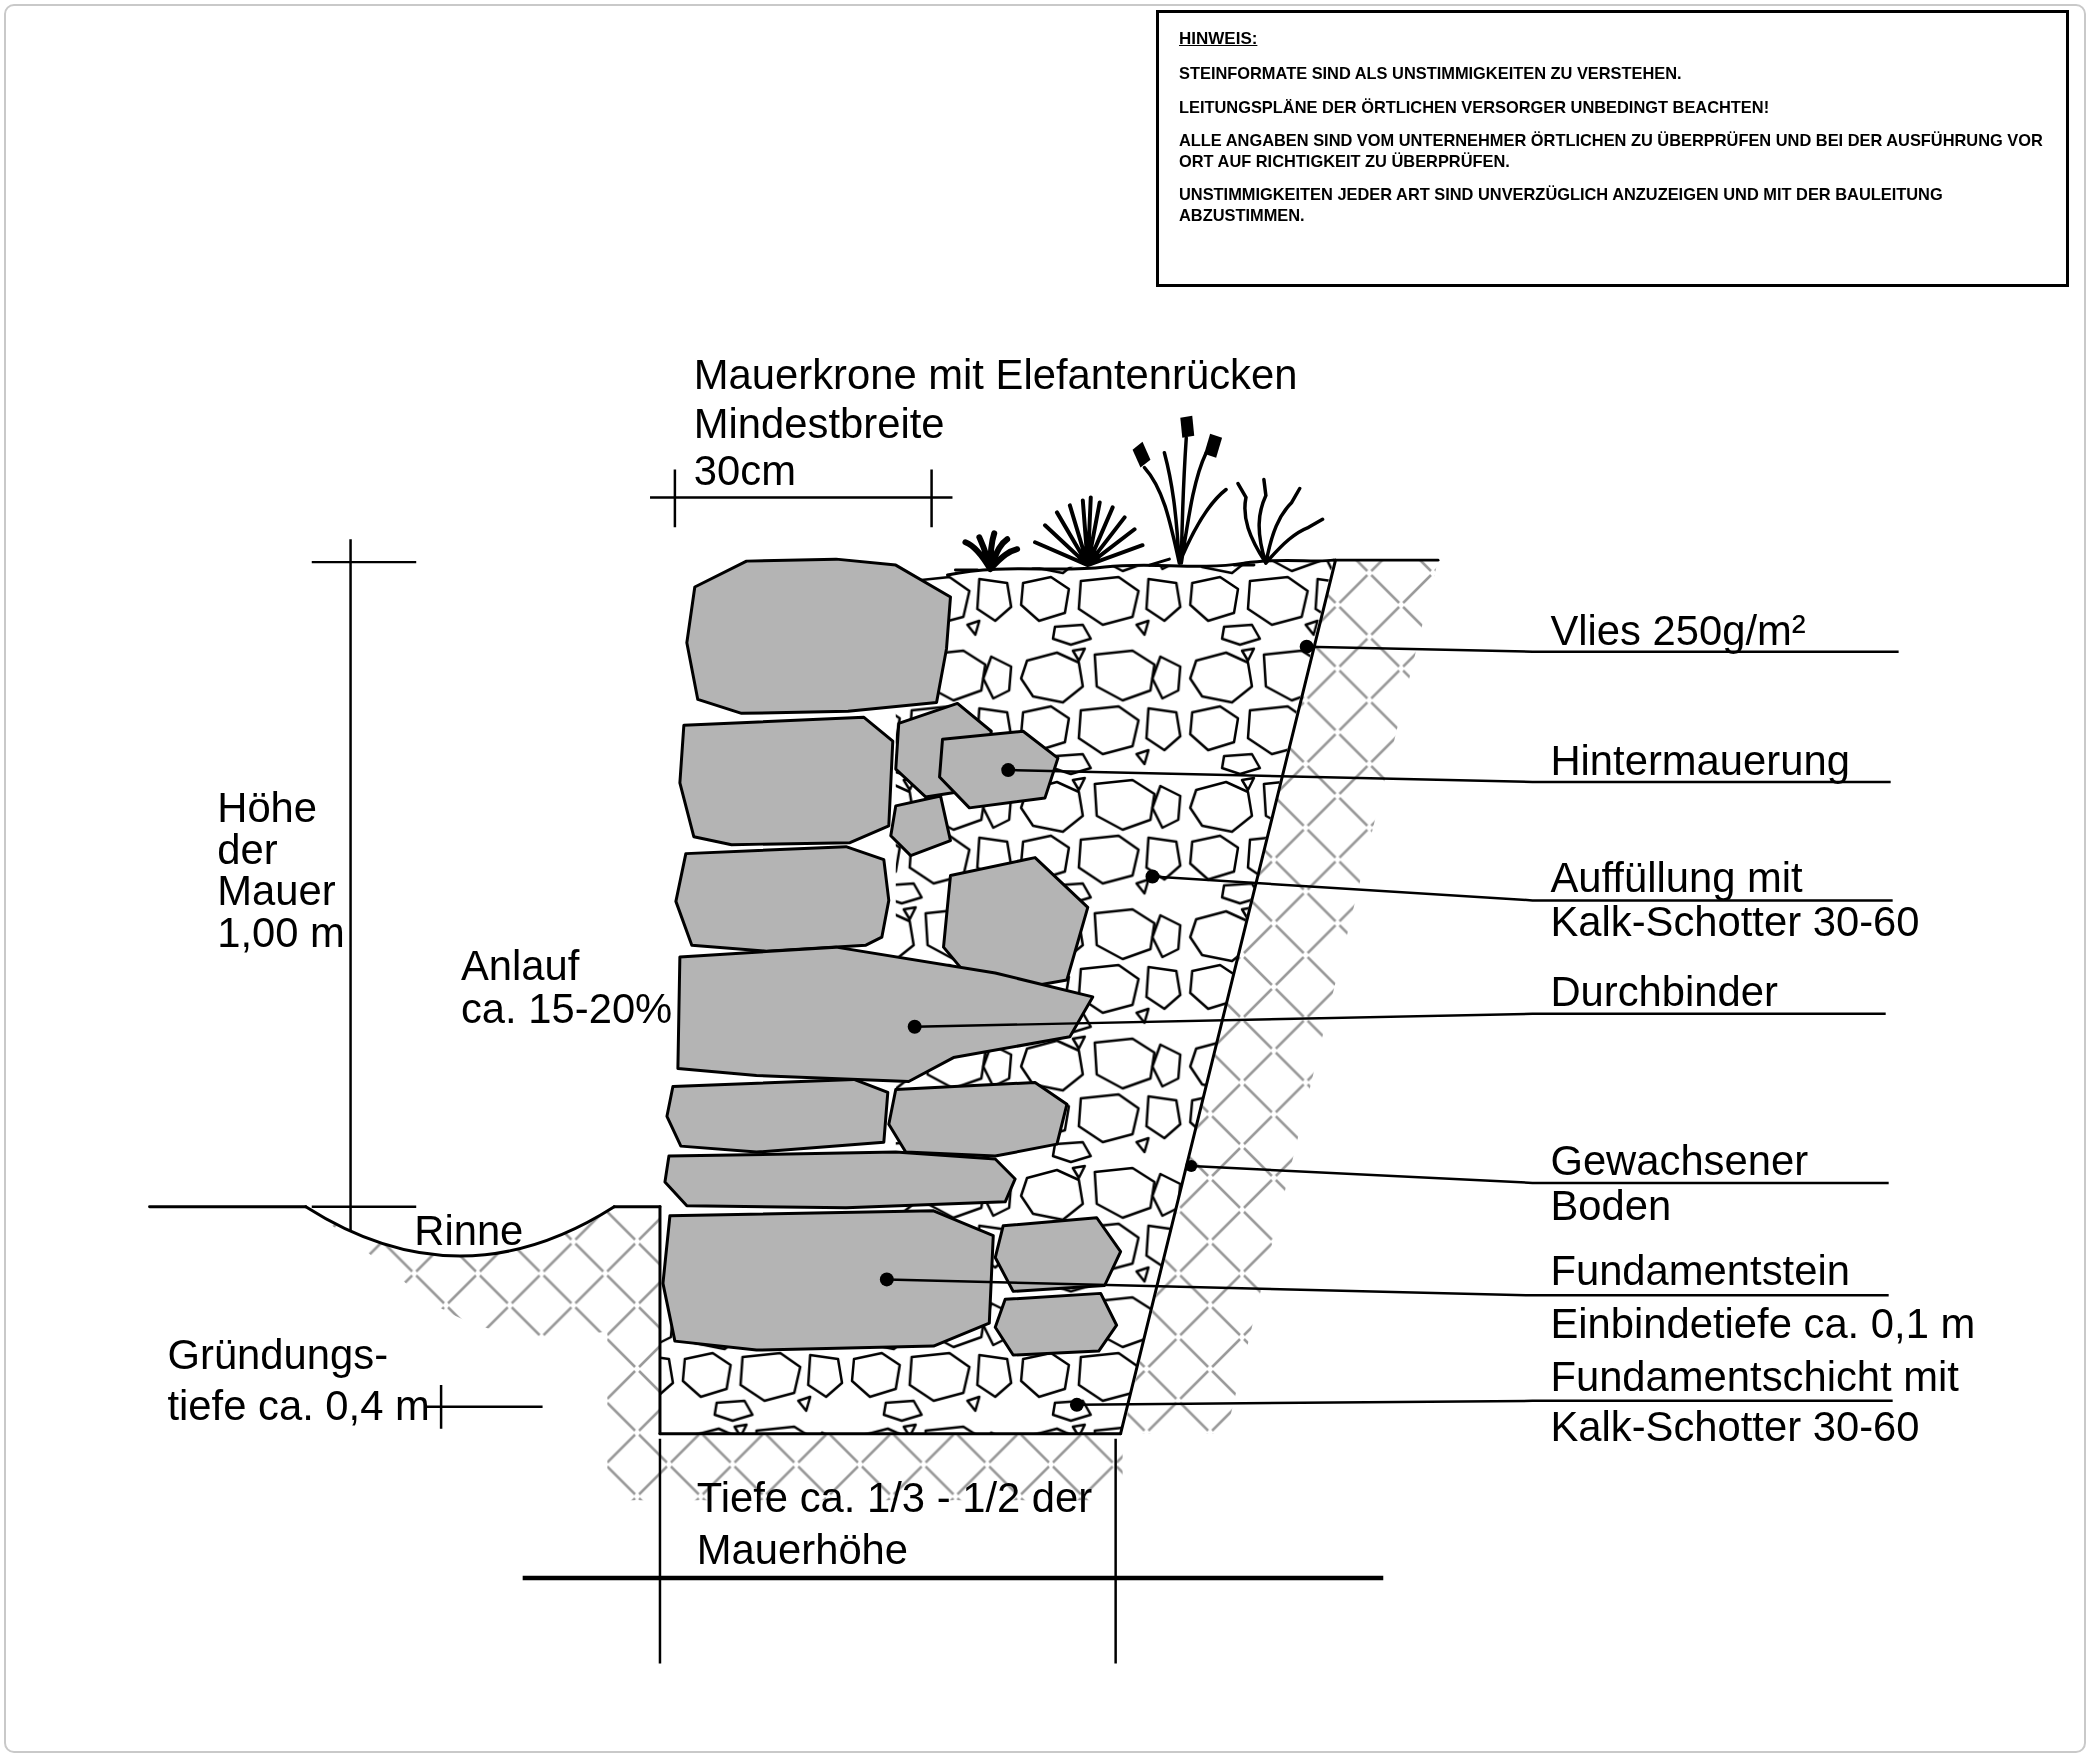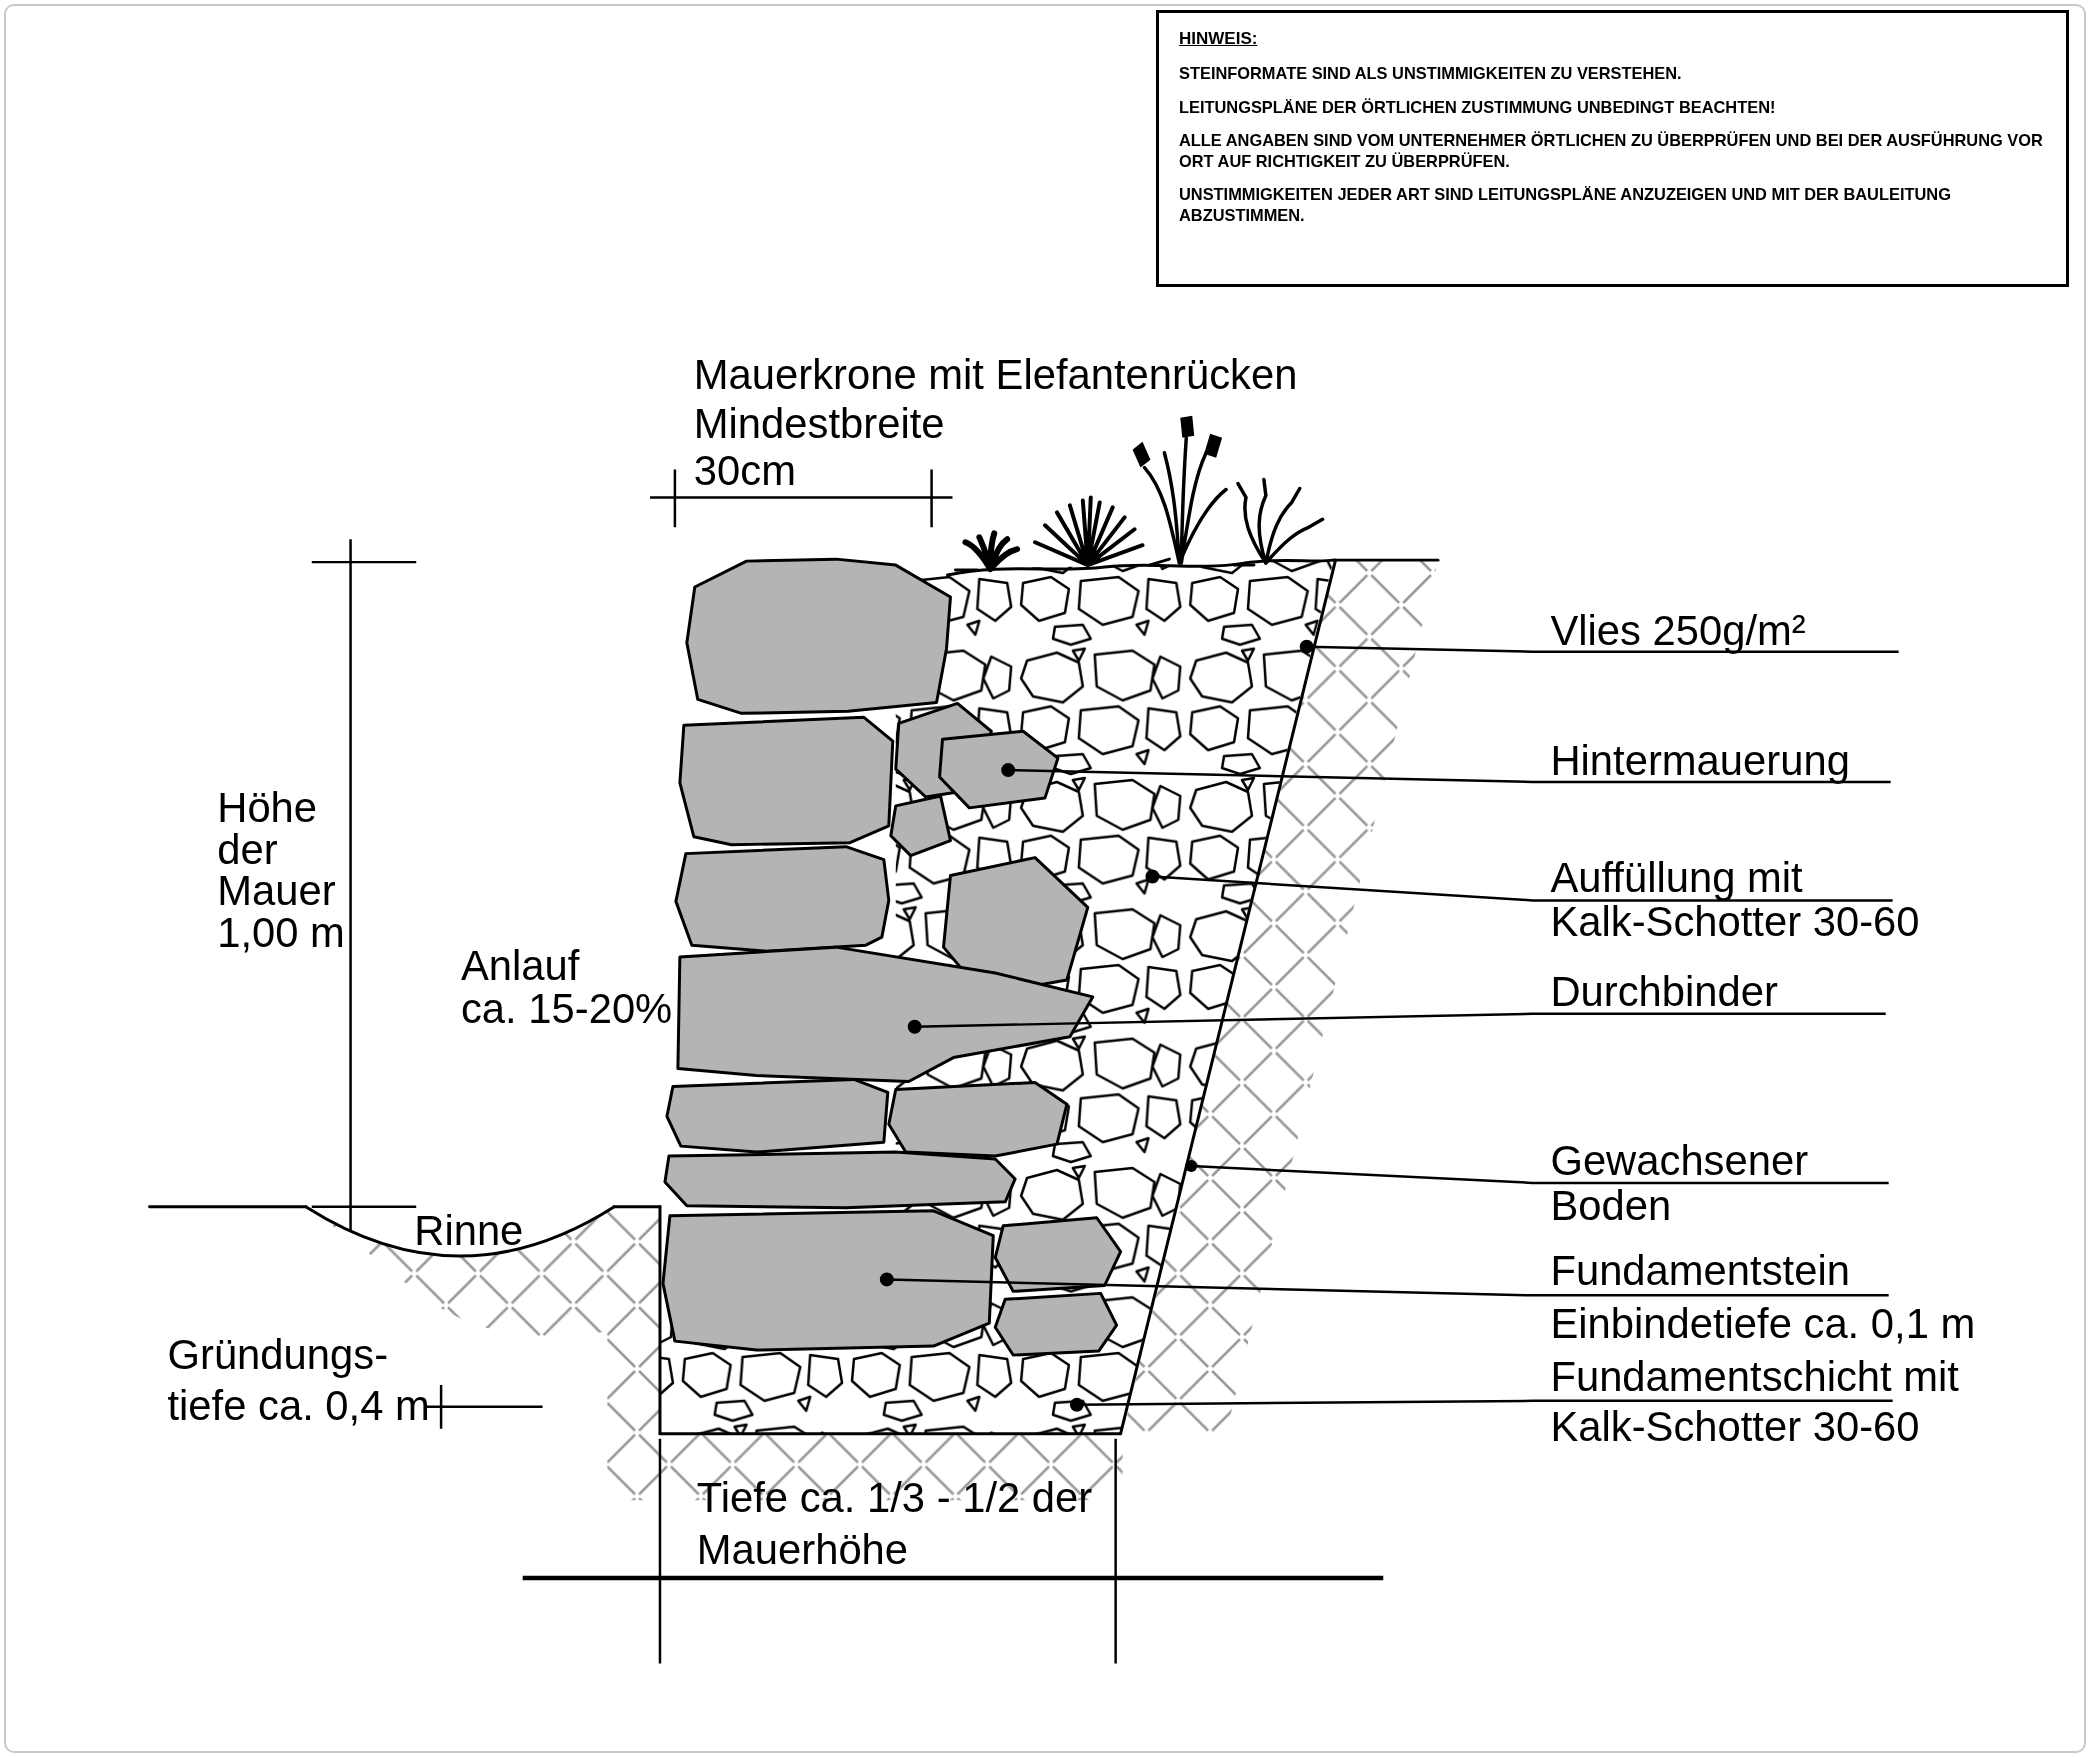--- a/index.html
+++ b/index.html
@@ -19,23 +19,23 @@
 </style>
 </head>
 <body>
 
 <div id="page">
   <div id="page-border"></div>
 
   <div id="notice">
     <div class="ntitle">HINWEIS:</div>
     <p>STEINFORMATE SIND ALS UNSTIMMIGKEITEN ZU VERSTEHEN.</p>
-    <p>LEITUNGSPLÄNE DER ÖRTLICHEN ZUSTIMMUNG UNBEDINGT BEACHTEN!</p>
+    <p>LEITUNGSPLÄNE DER ÖRTLICHEN VERSORGER UNBEDINGT BEACHTEN!</p>
     <p>ALLE ANGABEN SIND VOM UNTERNEHMER ÖRTLICHEN ZU ÜBERPRÜFEN UND BEI DER AUSFÜHRUNG VOR ORT AUF RICHTIGKEIT ZU ÜBERPRÜFEN.</p>
-    <p>UNSTIMMIGKEITEN JEDER ART SIND LEITUNGSPLÄNE ANZUZEIGEN UND MIT DER BAULEITUNG ABZUSTIMMEN.</p>
+    <p>UNSTIMMIGKEITEN JEDER ART SIND UNVERZÜGLICH ANZUZEIGEN UND MIT DER BAULEITUNG ABZUSTIMMEN.</p>
   </div>
 
   <svg id="diagram" width="2090" height="1757" viewBox="0 0 2100 1766">
     <defs>
 
       <pattern id="hatch" width="64" height="64" patternUnits="userSpaceOnUse">
         <path d="M2,30 L30,2 M34,62 L62,34 M34,2 L62,30 M2,34 L30,62" stroke="#999999" stroke-width="2.5" fill="none"></path>
       </pattern>
 
       <pattern id="pebbles" width="170" height="130" patternUnits="userSpaceOnUse">

